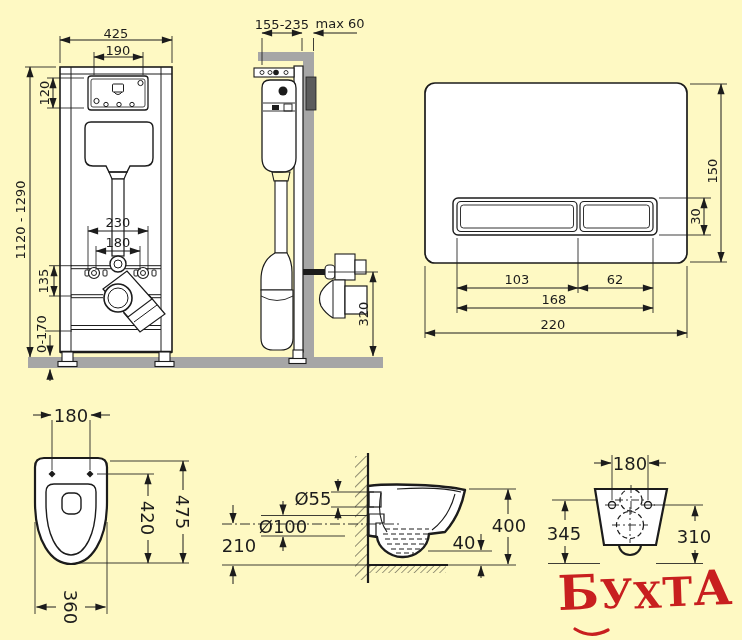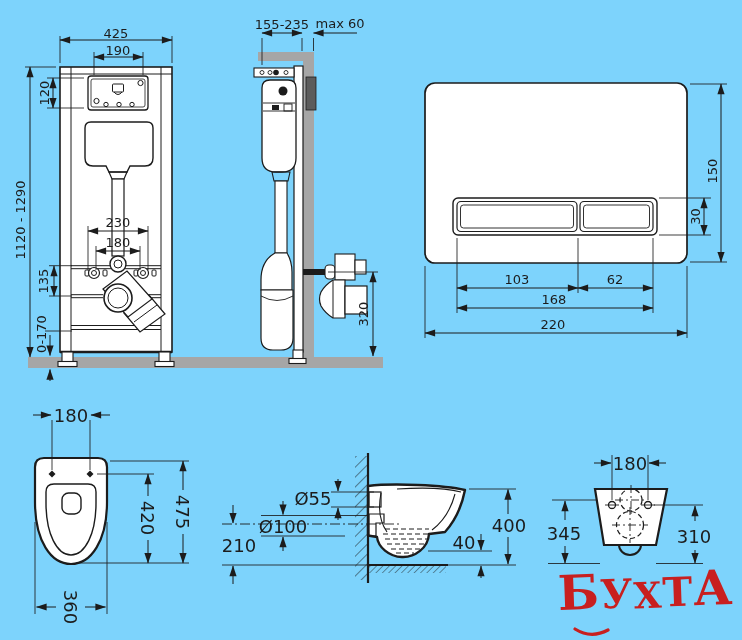--- a/index.html
+++ b/index.html
@@ -1,16 +1,16 @@
 <!DOCTYPE html>
 <html><head>
 <meta charset="utf-8">
 <style>
   html,body{margin:0;padding:0;background:#fff;}
-  .canvas{position:relative;width:742px;height:640px;background:#7dd3fc;overflow:hidden;
+  .canvas{position:relative;width:742px;height:640px;background:#fef9c3;overflow:hidden;
           font-family:"DejaVu Sans",sans-serif;}
   svg text{font-family:"DejaVu Sans",sans-serif;fill:#1c1c1c;}
   .dim{font-size:13px;}
   .dimB{font-size:18px;}
   .watermark{position:absolute;left:550px;top:566px;width:192px;height:70px;
              display:flex;justify-content:center;align-items:flex-start;
              transform:rotate(-2deg);color:#c81f1f;font-family:"DejaVu Serif",serif;
              font-weight:bold;letter-spacing:1px;line-height:1;}
   .wl0,.wl4{font-size:48px;}
   .wl1,.wl3{font-size:40px;margin-top:7px;}

